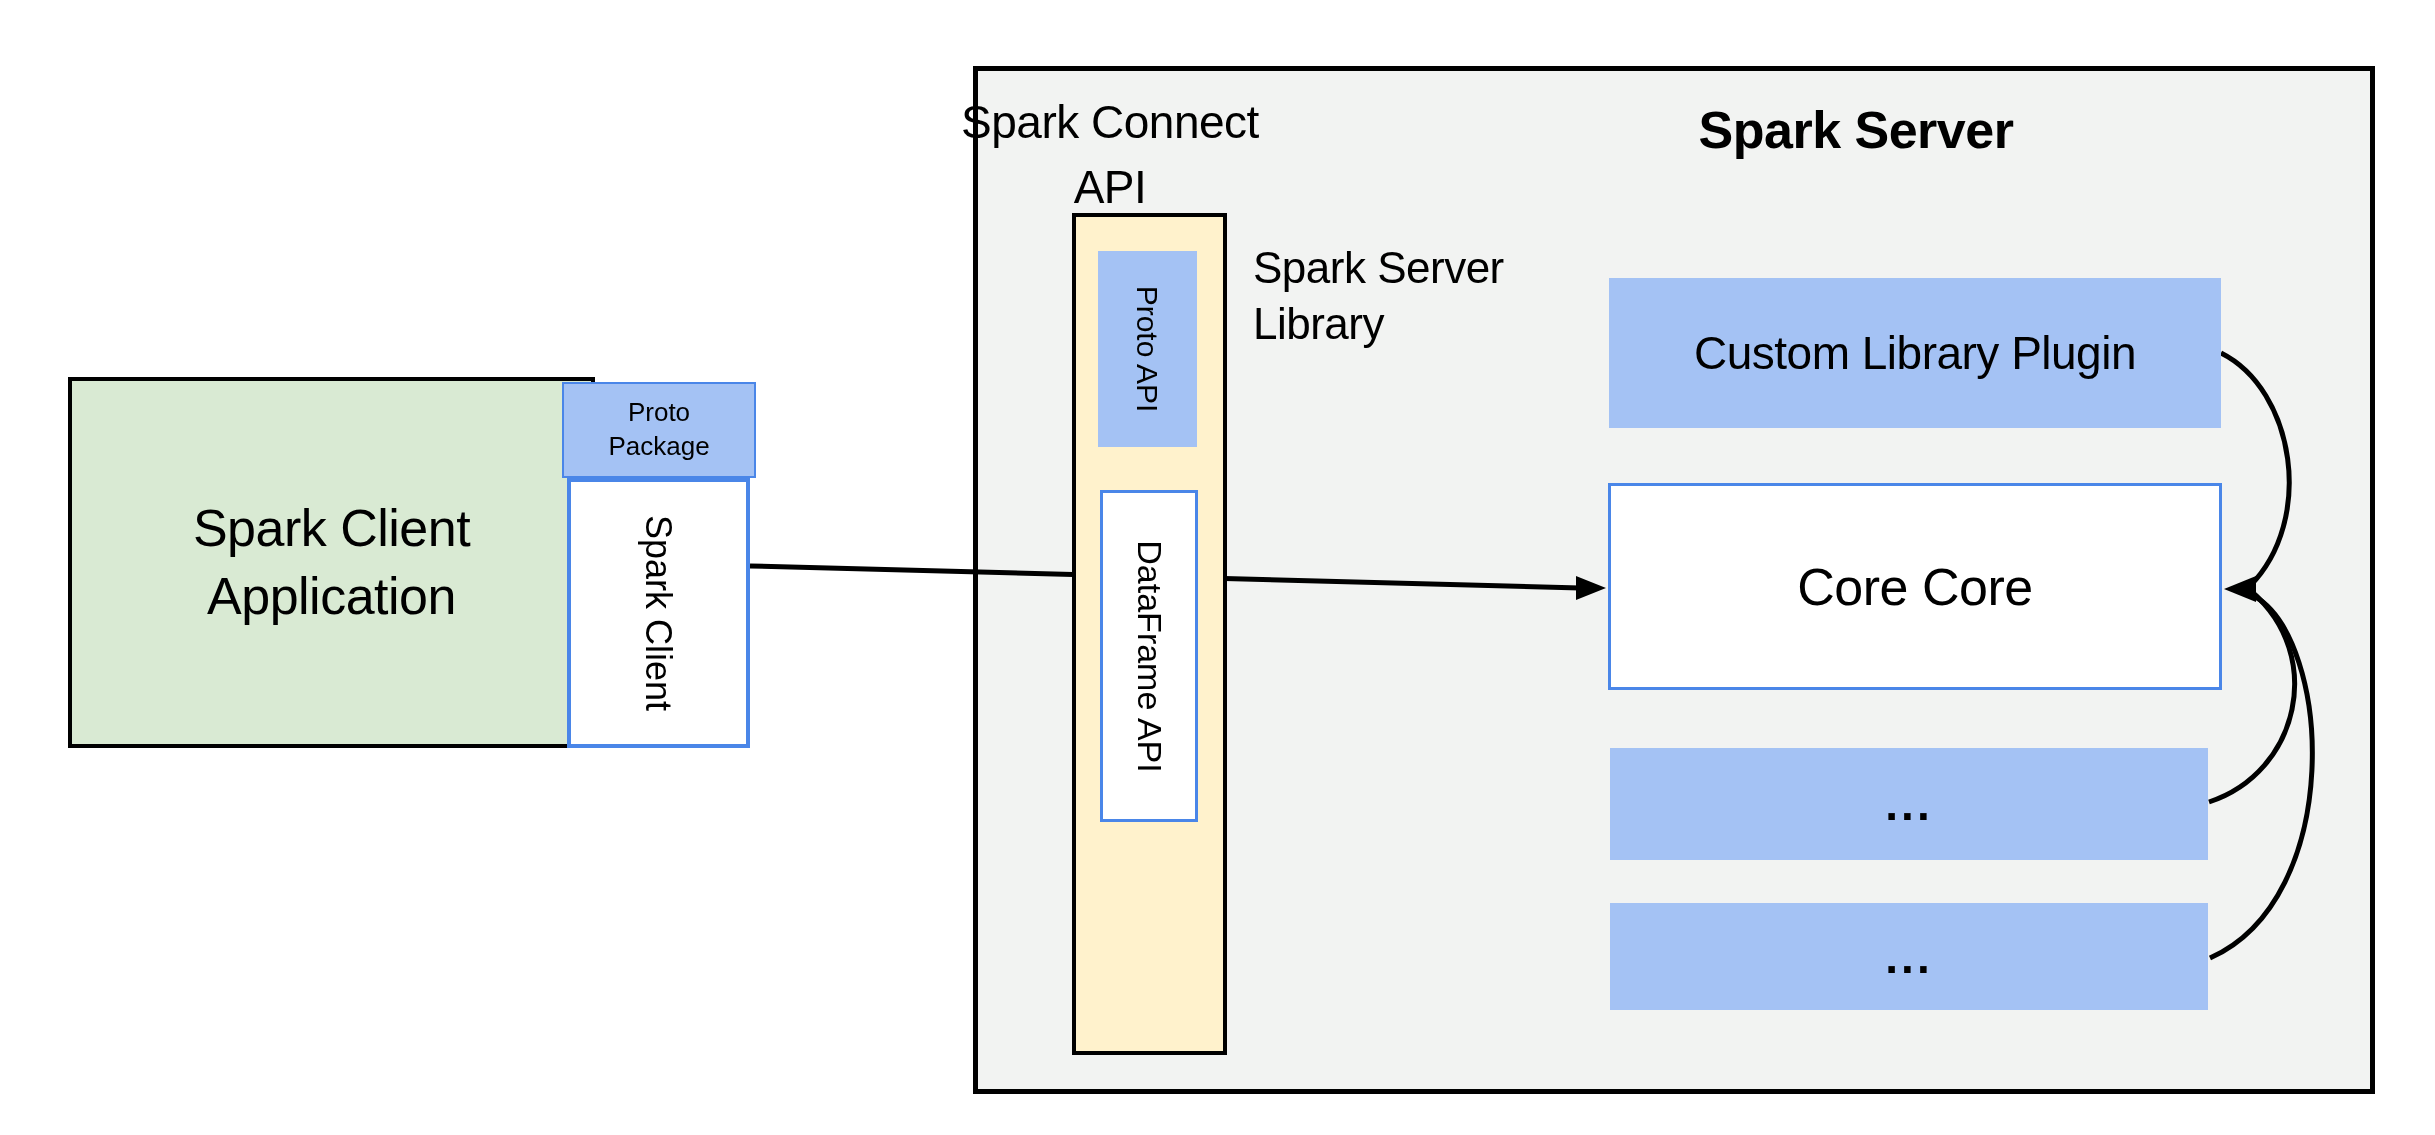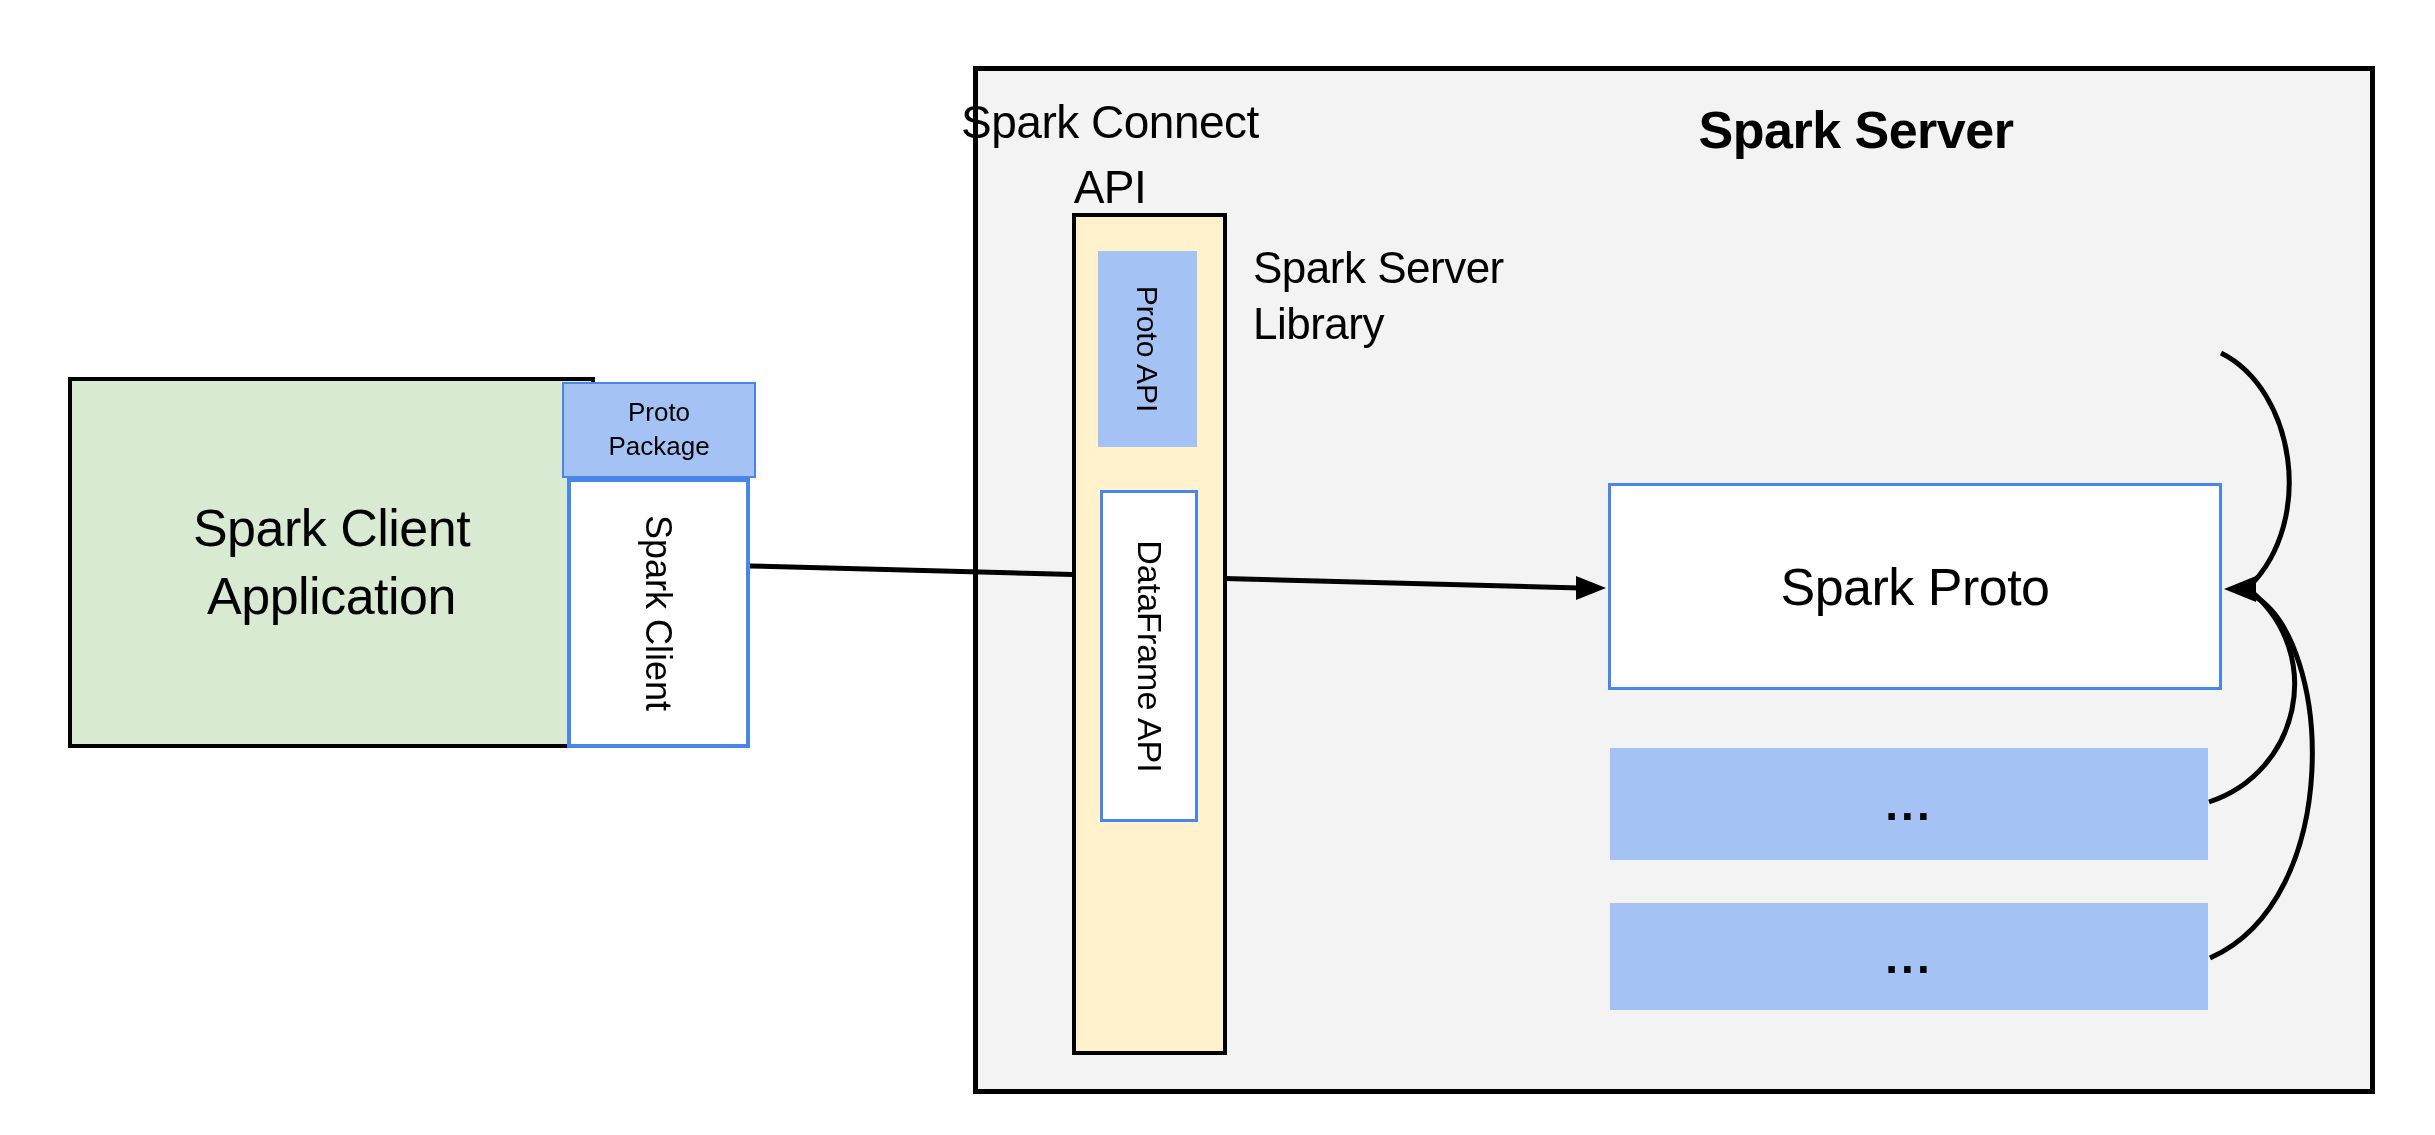--- a/index.html
+++ b/index.html
@@ -80,17 +80,18 @@
   <div id="proto-api" class="abs">
     <span class="vtext">Proto API</span>
   </div>
   <div id="dataframe-api" class="abs">
     <span class="vtext">DataFrame API</span>
   </div>
   <div id="server-lib-label" class="abs">Spark Server
 Library</div>
 
   <div id="server-title" class="abs">Spark Server</div>
-  <div id="core-box" class="abs">Spark Proto</div>
+  <div id="plugin-box" class="abs">Custom Library Plugin</div>
+  <div id="core-box" class="abs">Core Core</div>
   <div id="module-box-1" class="abs">...</div>
   <div id="module-box-2" class="abs">...</div>
 
 </div>
 
 </body></html>

